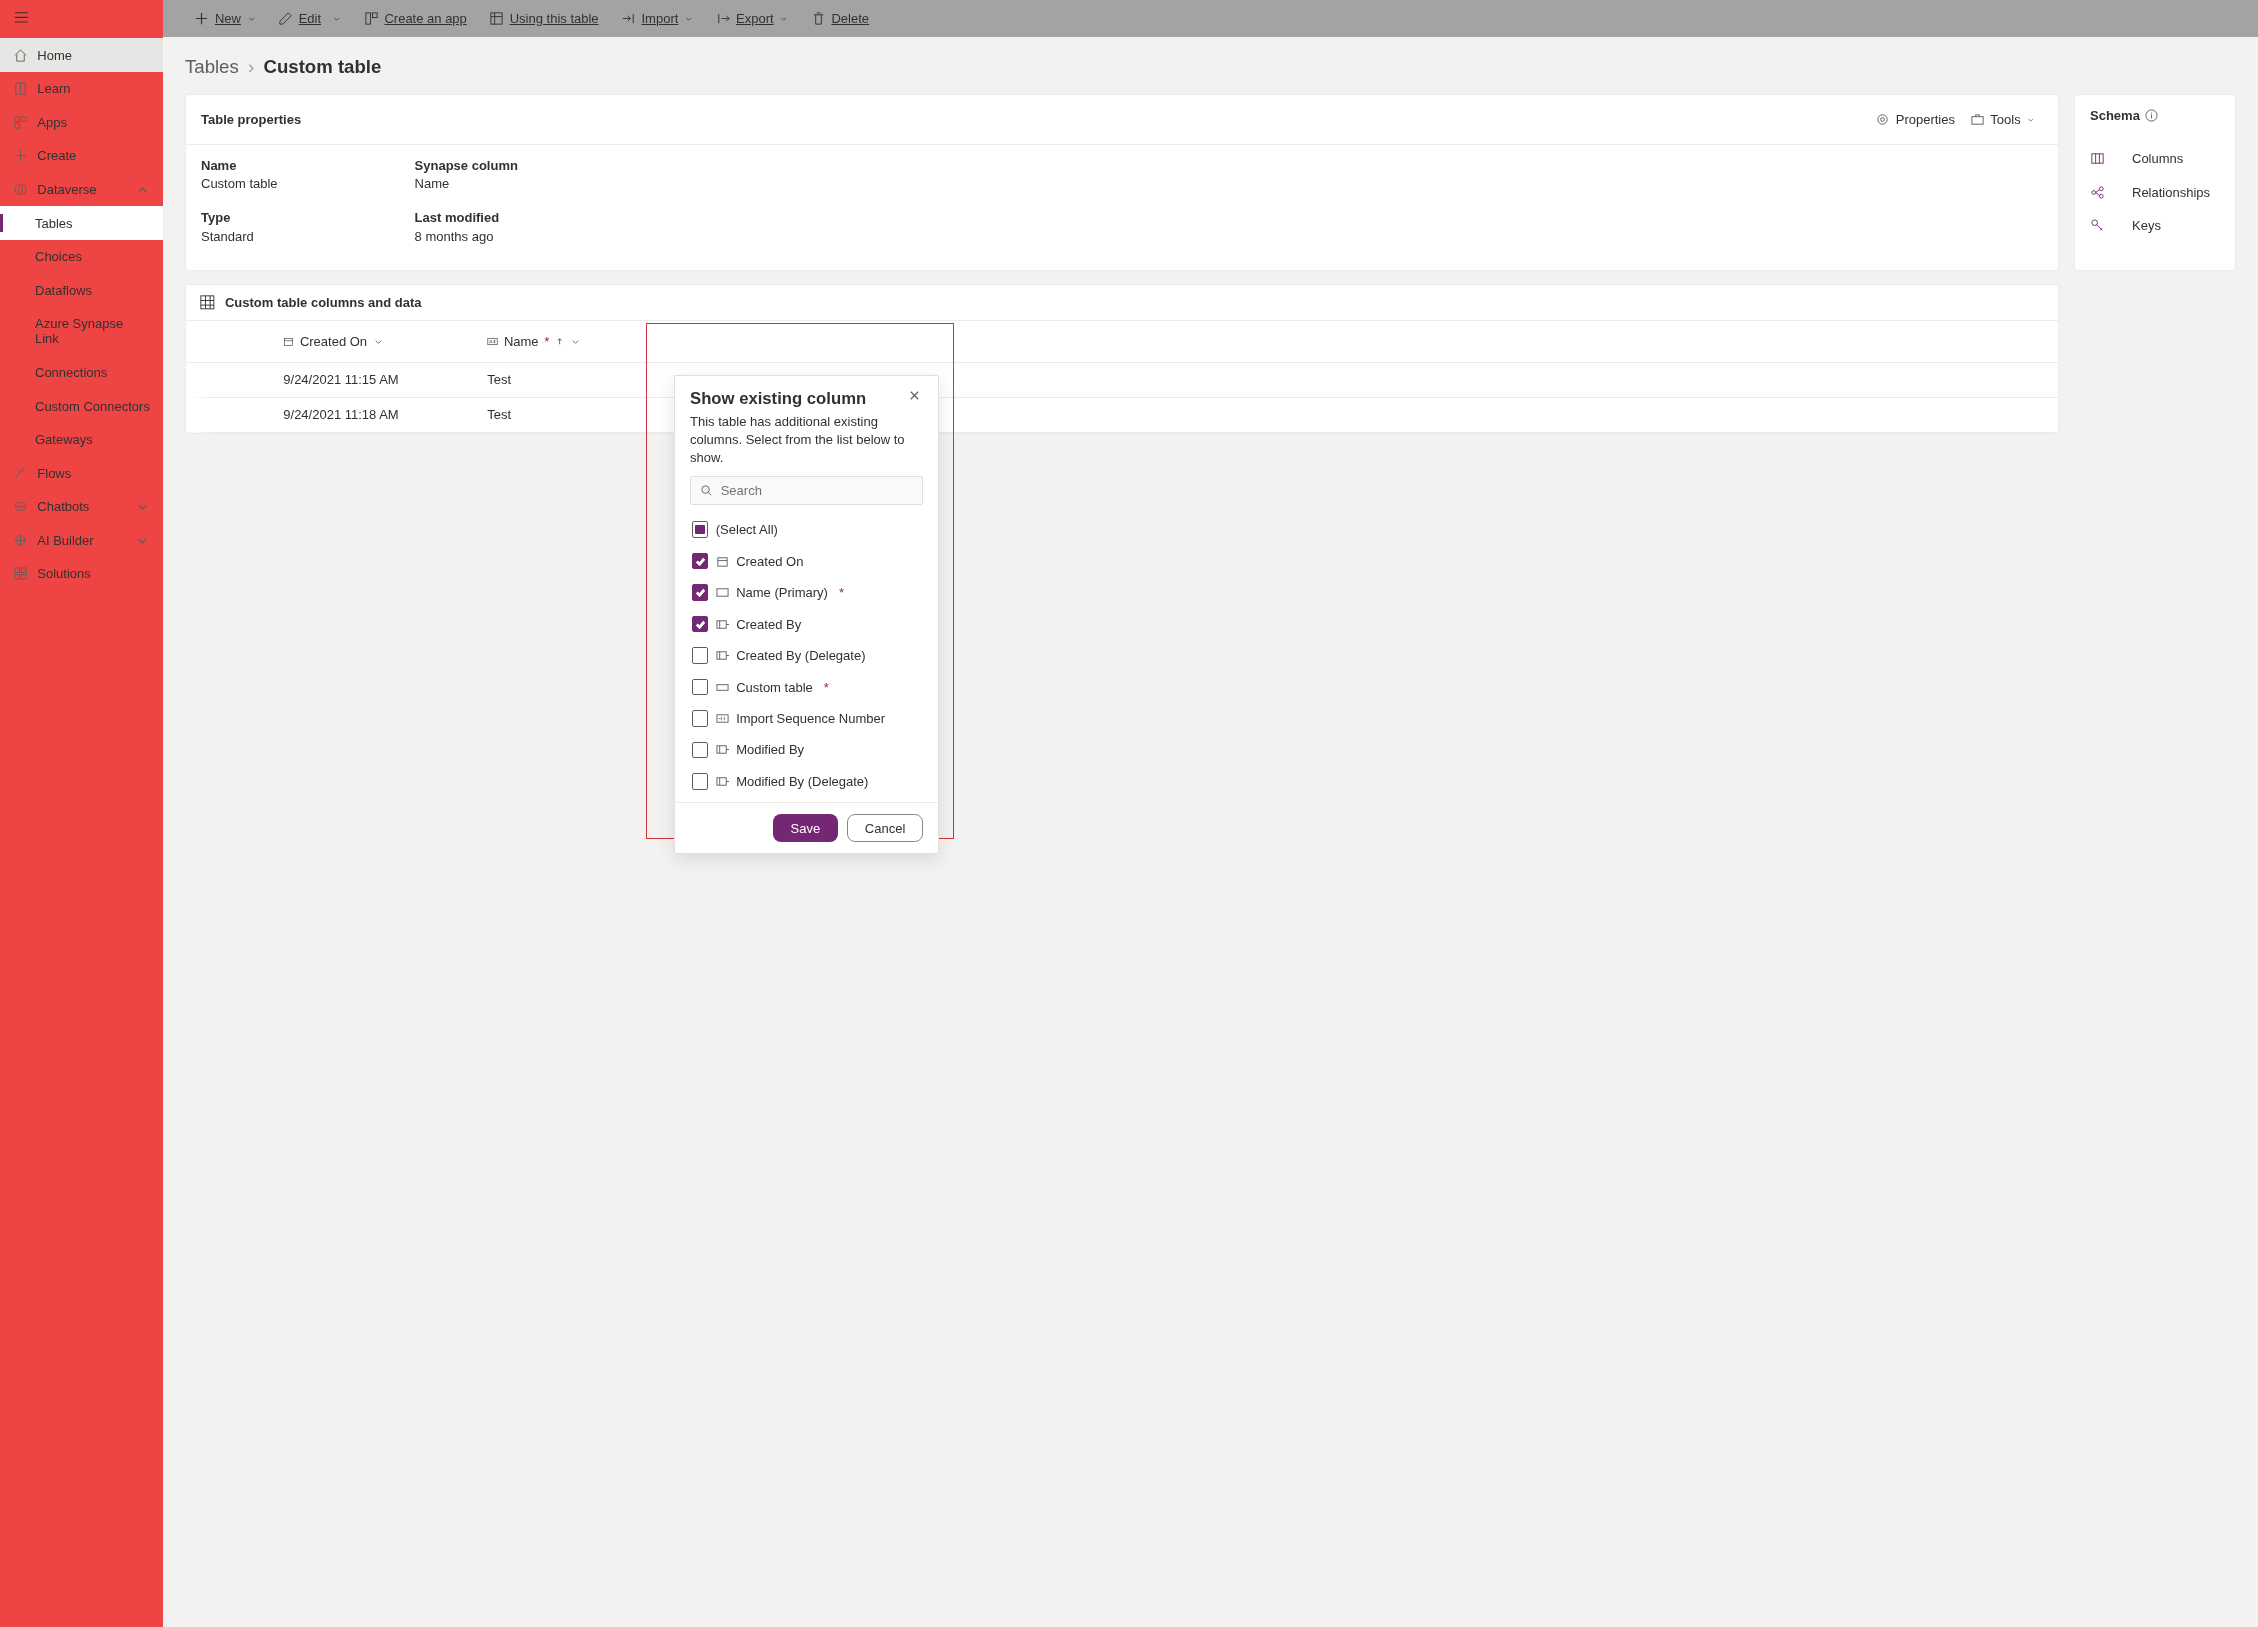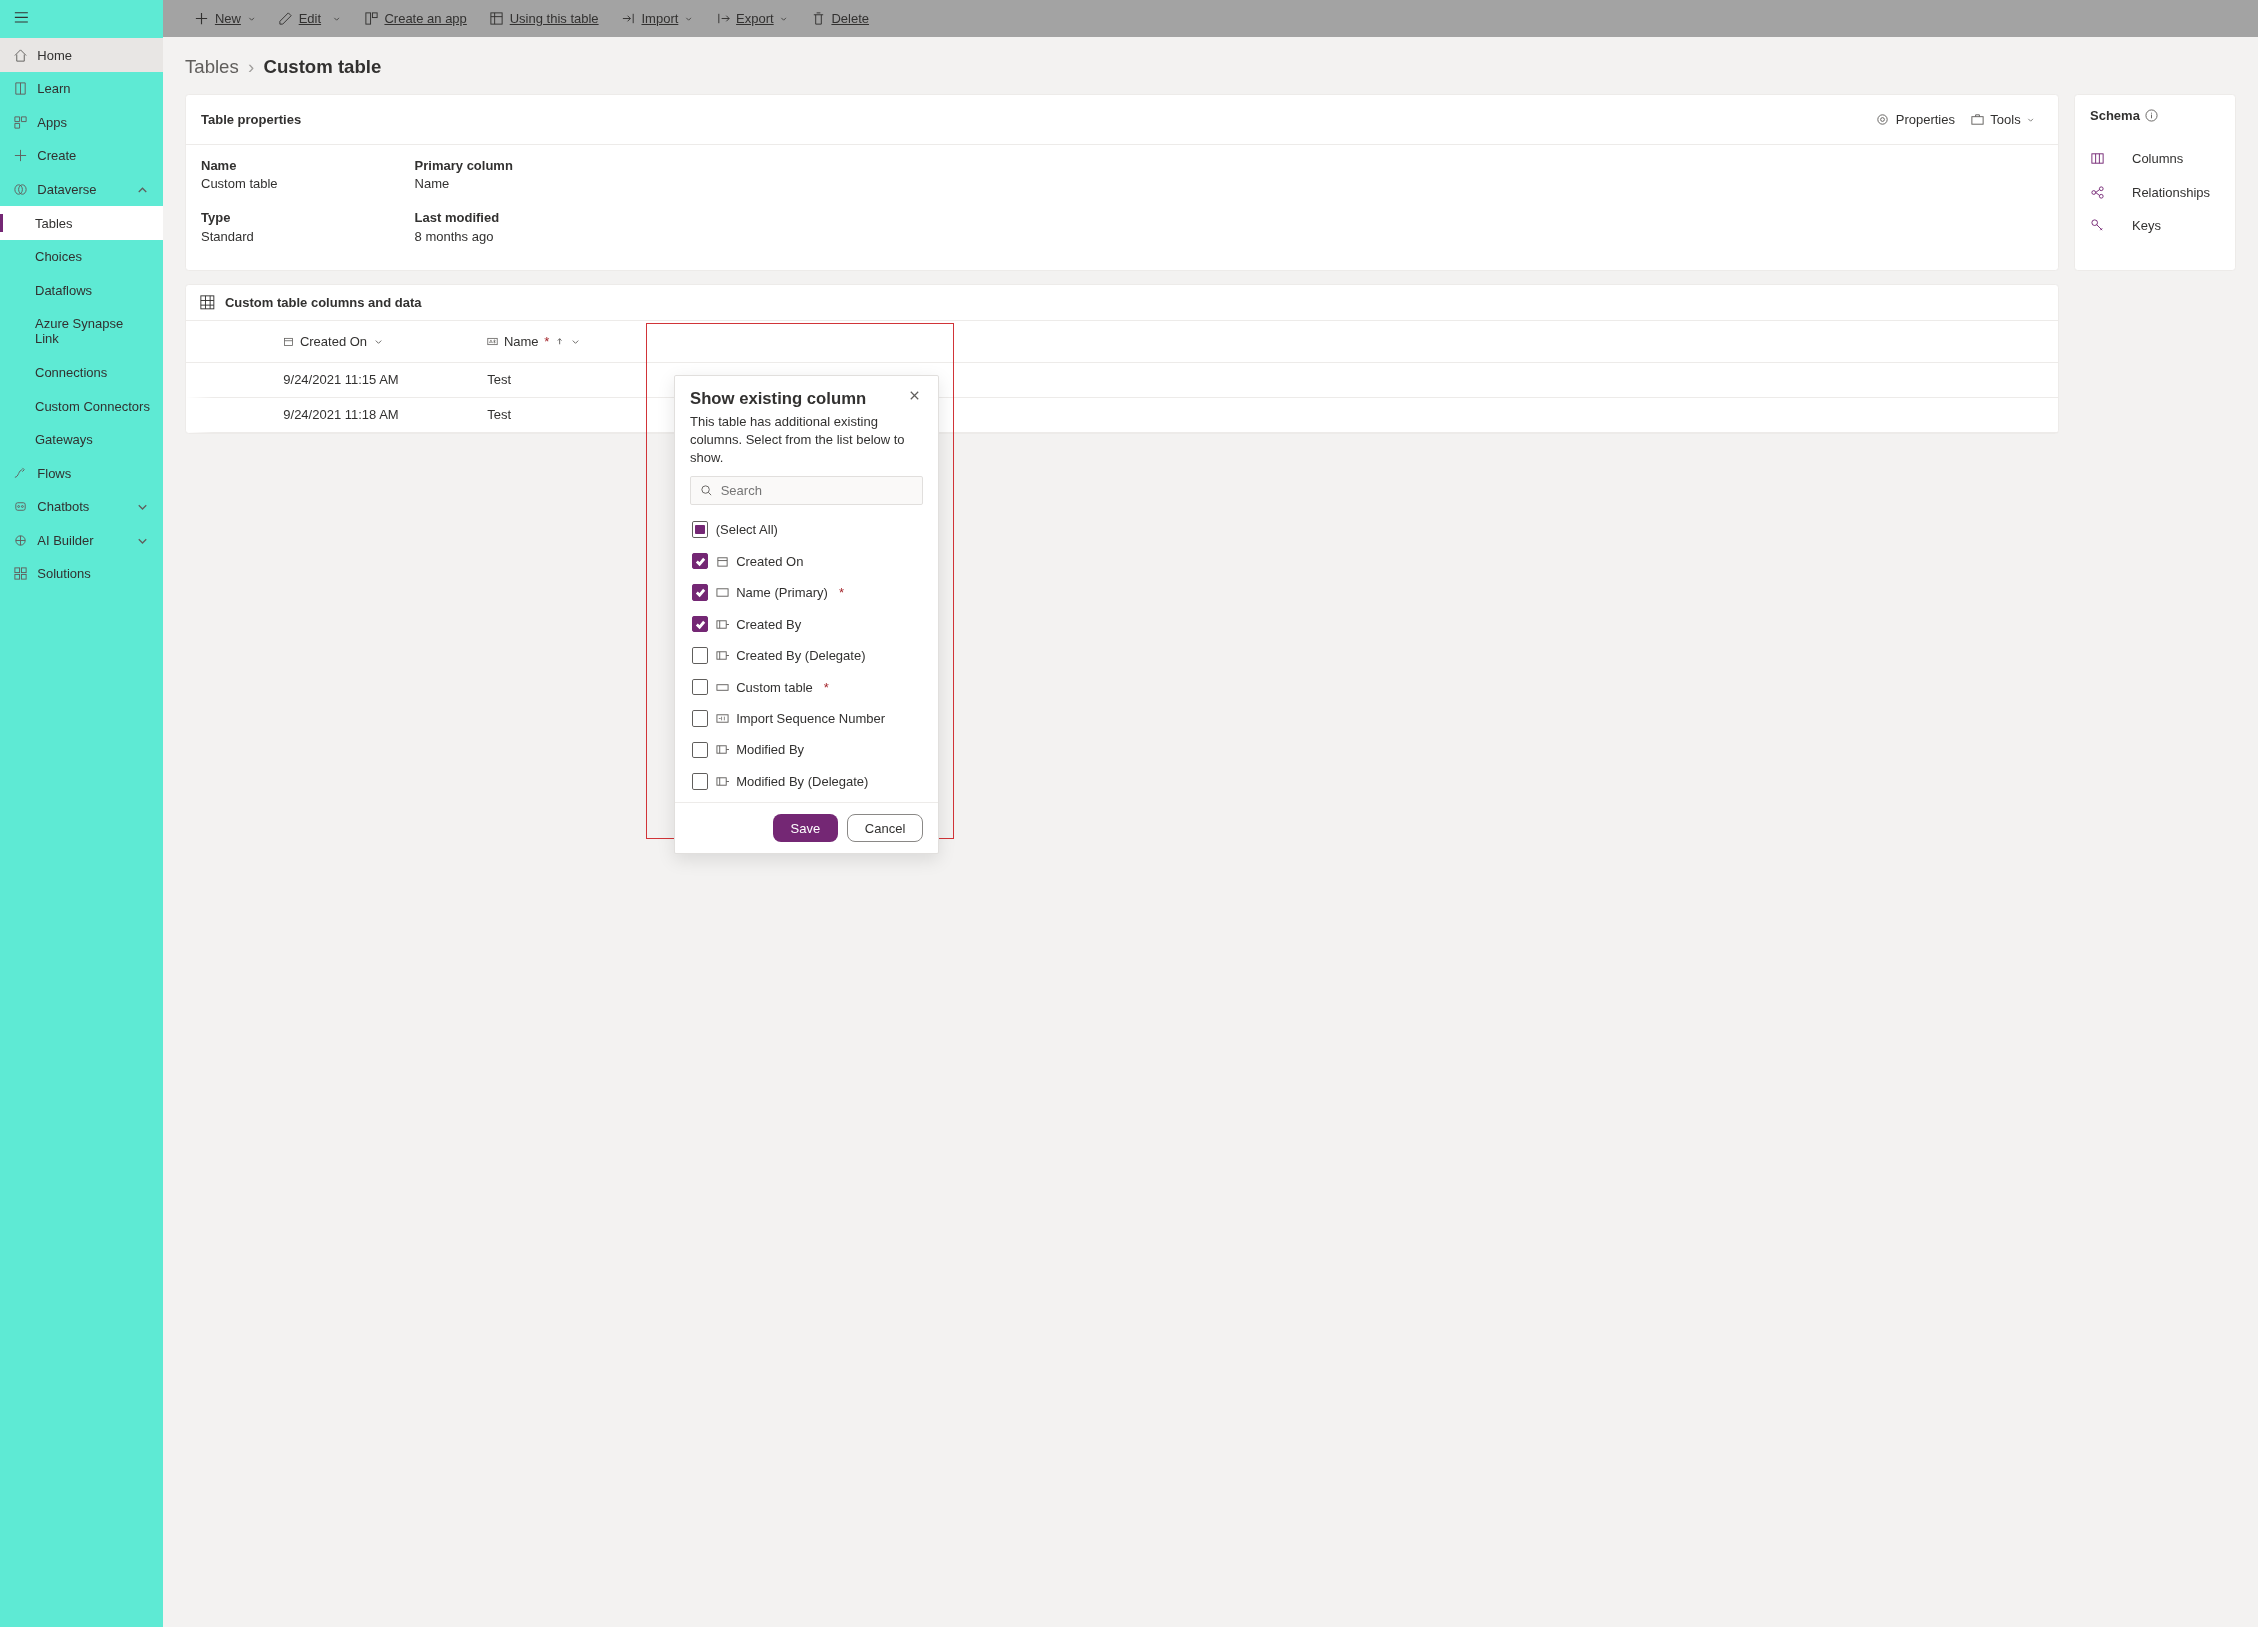--- a/index.html
+++ b/index.html
@@ -1,21 +1,21 @@
 <!DOCTYPE html>
 <html style="font-size:15px"><head>
   <meta charset="utf-8">
   <style>
     * { box-sizing: border-box; margin: 0; padding: 0; font-family: "Segoe UI", sans-serif; }
     body { background: #f3f2f1; color: #323130; font-size: 13px; overflow: hidden; }
     
     .app { display: flex; height: 100vh; }
     
     
-    .sidebar { width: 163px; background: #5eead4; border-right: none; display: flex; flex-direction: column; }
+    .sidebar { width: 163px; background: #ef4444; border-right: none; display: flex; flex-direction: column; }
     .hamburger { padding: 9.3px 13px; cursor: pointer; }
     .hamburger svg { width: 16.7px; height: 16.7px; }
     .nav-item { display: flex; align-items: center; padding: 9.3px 13px; cursor: pointer; gap: 9.3px; position: relative; }
     .nav-item.active { background: #fff; }
     .nav-item.active::before { content: ""; position: absolute; left: 0; top: 7.4px; bottom: 7.4px; width: 2.8px; background: #742774; }
     .nav-item.home-item { background: #e8e6e4; }
     .nav-item svg, .nav-icon { width: 15px; height: 15px; flex-shrink: 0; stroke: #605e5c; fill: none; }
     .nav-label { flex: 1; }
     .nav-item.child { padding-left: 35px; }
     .chev { width: 11px; height: 11px; }
@@ -303,21 +303,21 @@
                 <div class="prop-label">Name</div>
                 <div>Custom table</div>
               </div>
               <div>
                 <div class="prop-label">Type</div>
                 <div>Standard</div>
               </div>
             </div>
             <div class="prop-col">
               <div>
-                <div class="prop-label">Primary column</div>
+                <div class="prop-label">Synapse column</div>
                 <div>Name</div>
               </div>
               <div>
                 <div class="prop-label">Last modified</div>
                 <div>8 months ago</div>
               </div>
             </div>
           </div>
         </div>
 

